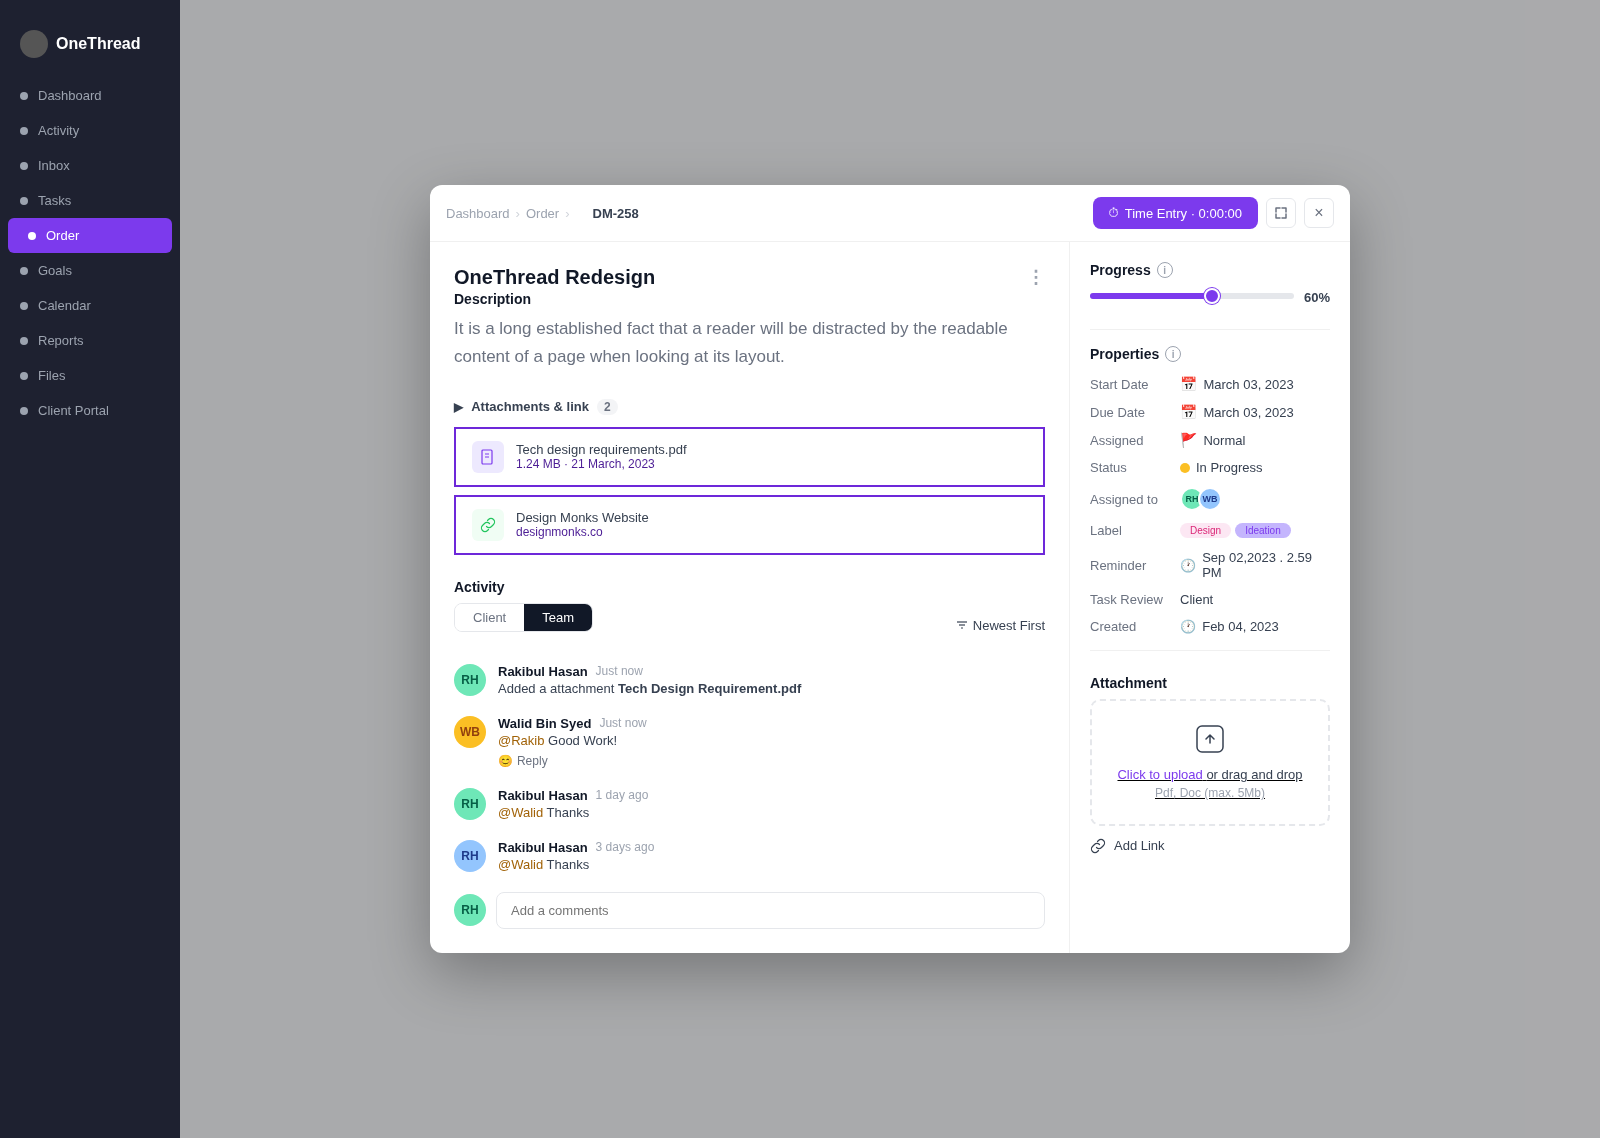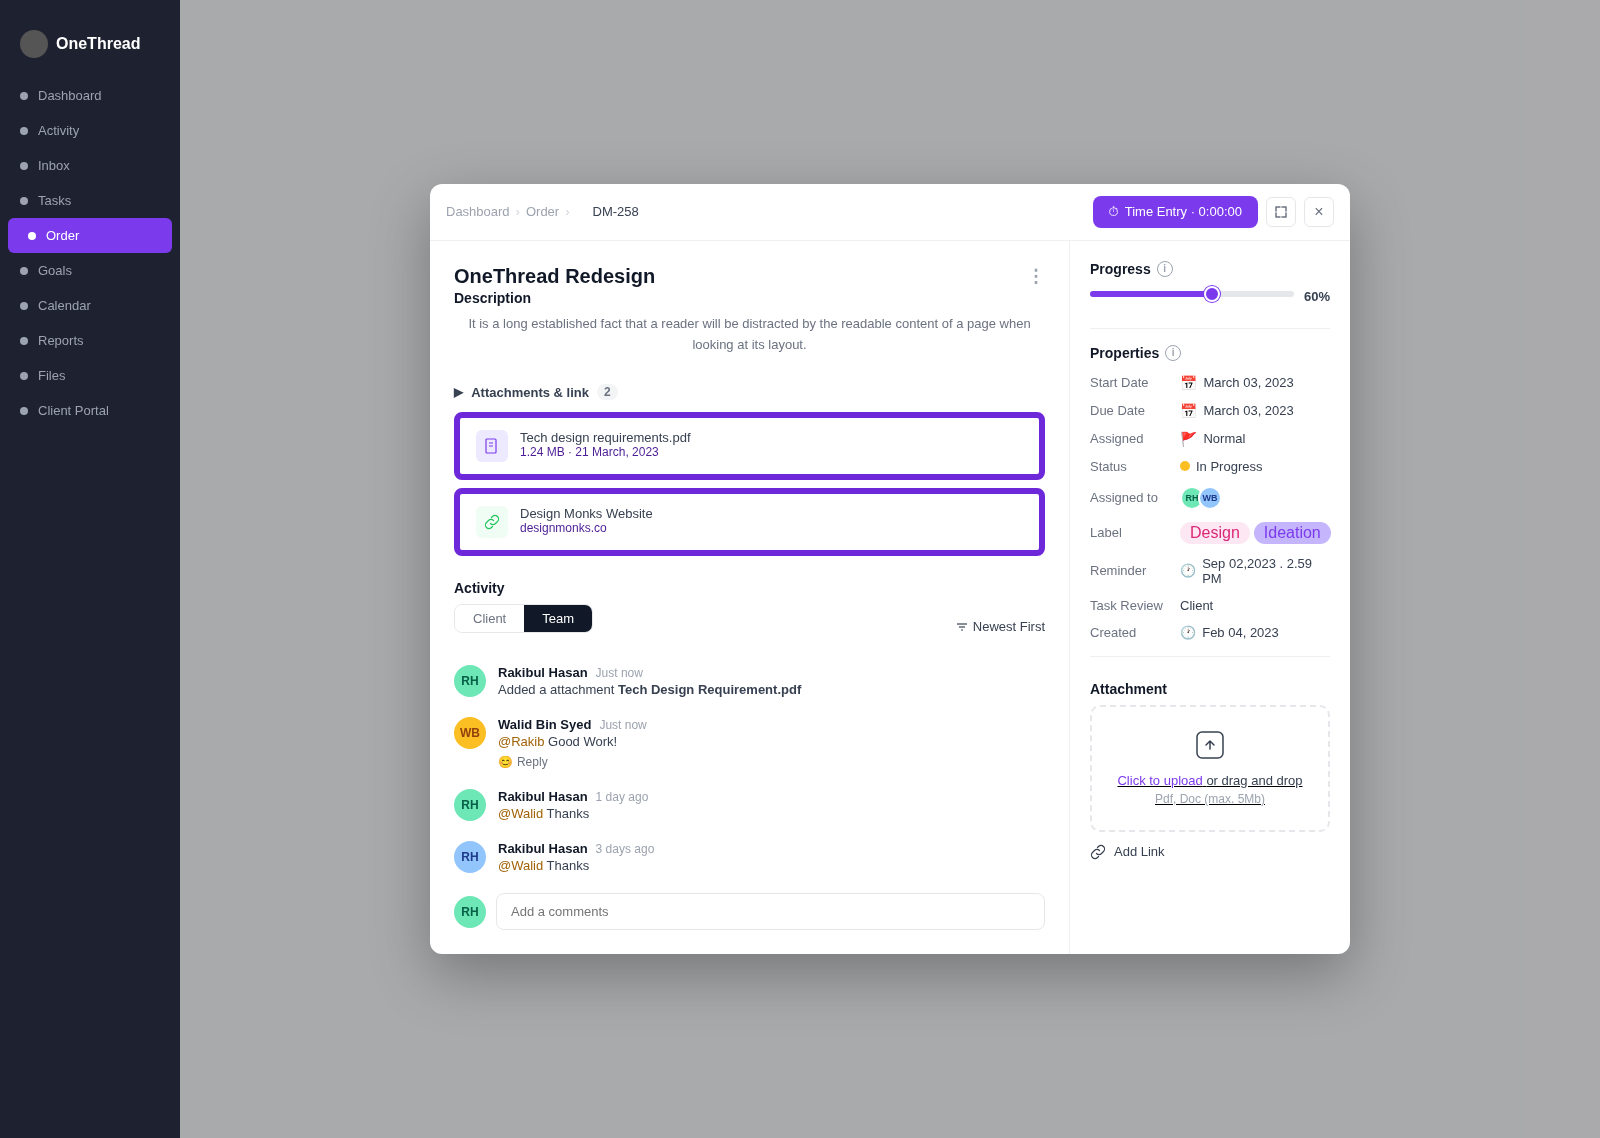--- a/index.html
+++ b/index.html
@@ -107,21 +107,21 @@
     }
 
     .breadcrumb {
       display: flex;
       align-items: center;
       gap: 6px;
       font-size: 13px;
       color: #9ca3af;
     }
     .breadcrumb .separator { color: #d1d5db; }
-    .breadcrumb .current { color: #374151; font-weight: 400; padding-left: 17px; }
+    .breadcrumb .current { color: #374151; font-weight: 700; padding-left: 17px; }
 
     .time-entry-btn {
       background: #7c3aed;
       color: #fff;
       border: none;
       border-radius: 8px;
       padding: 8px 16px;
       font-size: 13px;
       font-weight: 500;
       cursor: pointer;
@@ -161,25 +161,24 @@
     }
 
     .section-label {
       font-size: 14px;
       font-weight: 600;
       color: #111827;
       margin-bottom: 8px;
     }
 
     .description-text {
-      font-size: 13px;
+      font-size: 17px;
       color: #6b7280;
       line-height: 1.6;
       margin-bottom: 29px;
-      text-align: center;
     }
 
     .attachments-header {
       display: flex;
       align-items: center;
       gap: 8px;
       font-size: 13px;
       font-weight: 600;
       color: #374151;
       cursor: pointer;
@@ -189,24 +188,25 @@
     .attachments-count {
       background: #f3f4f6;
       border-radius: 10px;
       padding: 1px 7px;
       font-size: 12px;
       color: #6b7280;
     }
 
     .attachment-item {
       display: flex;
+      align-items: center;
       gap: 12px;
       padding: 12px 16px;
-      border: 6px solid #6d28d9;
-      border-radius: 8px;
+      border: 2px solid #6d28d9;
+      border-radius: 0;
       margin-bottom: 8px;
     }
 
     .attachment-icon {
       width: 32px; height: 32px;
       background: #ede9fe;
       border-radius: 6px;
       display: flex;
       align-items: center;
       justify-content: center;
@@ -466,21 +466,21 @@
       color: #fff;
     }
 
     .avatar-small:first-child { margin-left: 0; }
     .avatar-small.a1 { background: #6ee7b7; color: #065f46; }
     .avatar-small.a2 { background: #93c5fd; color: #1e3a8a; }
 
     .label-tag {
       padding: 2px 10px;
       border-radius: 12px;
-      font-size: 16px;
+      font-size: 10px;
       font-weight: 500;
     }
 
     .label-design { background: #fce7f3; color: #db2777; }
     .label-ideation { background: #c4b5fd; color: #7c3aed; }
 
     .clock-icon { font-size: 13px; color: #6b7280; }
 
     .attachment-upload-section { margin-top: 24px; }
 

